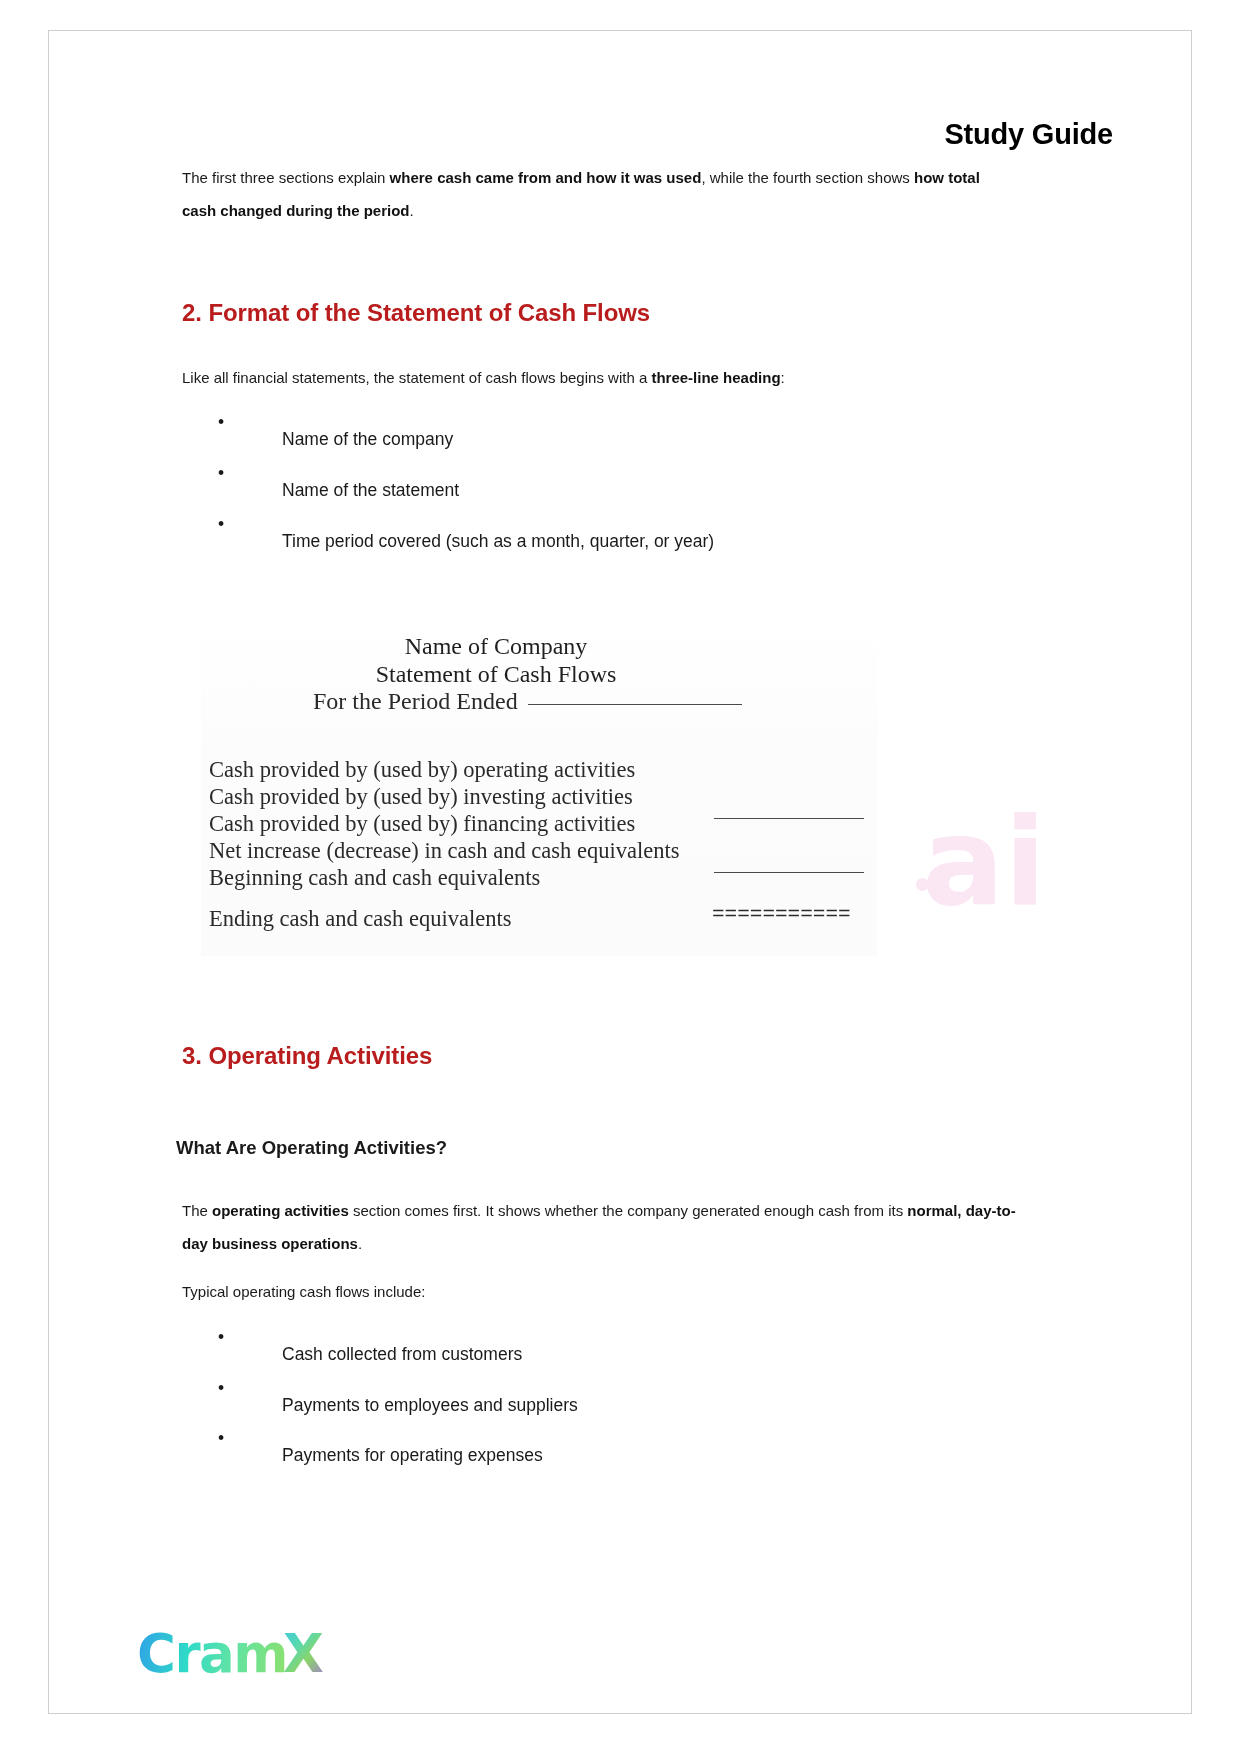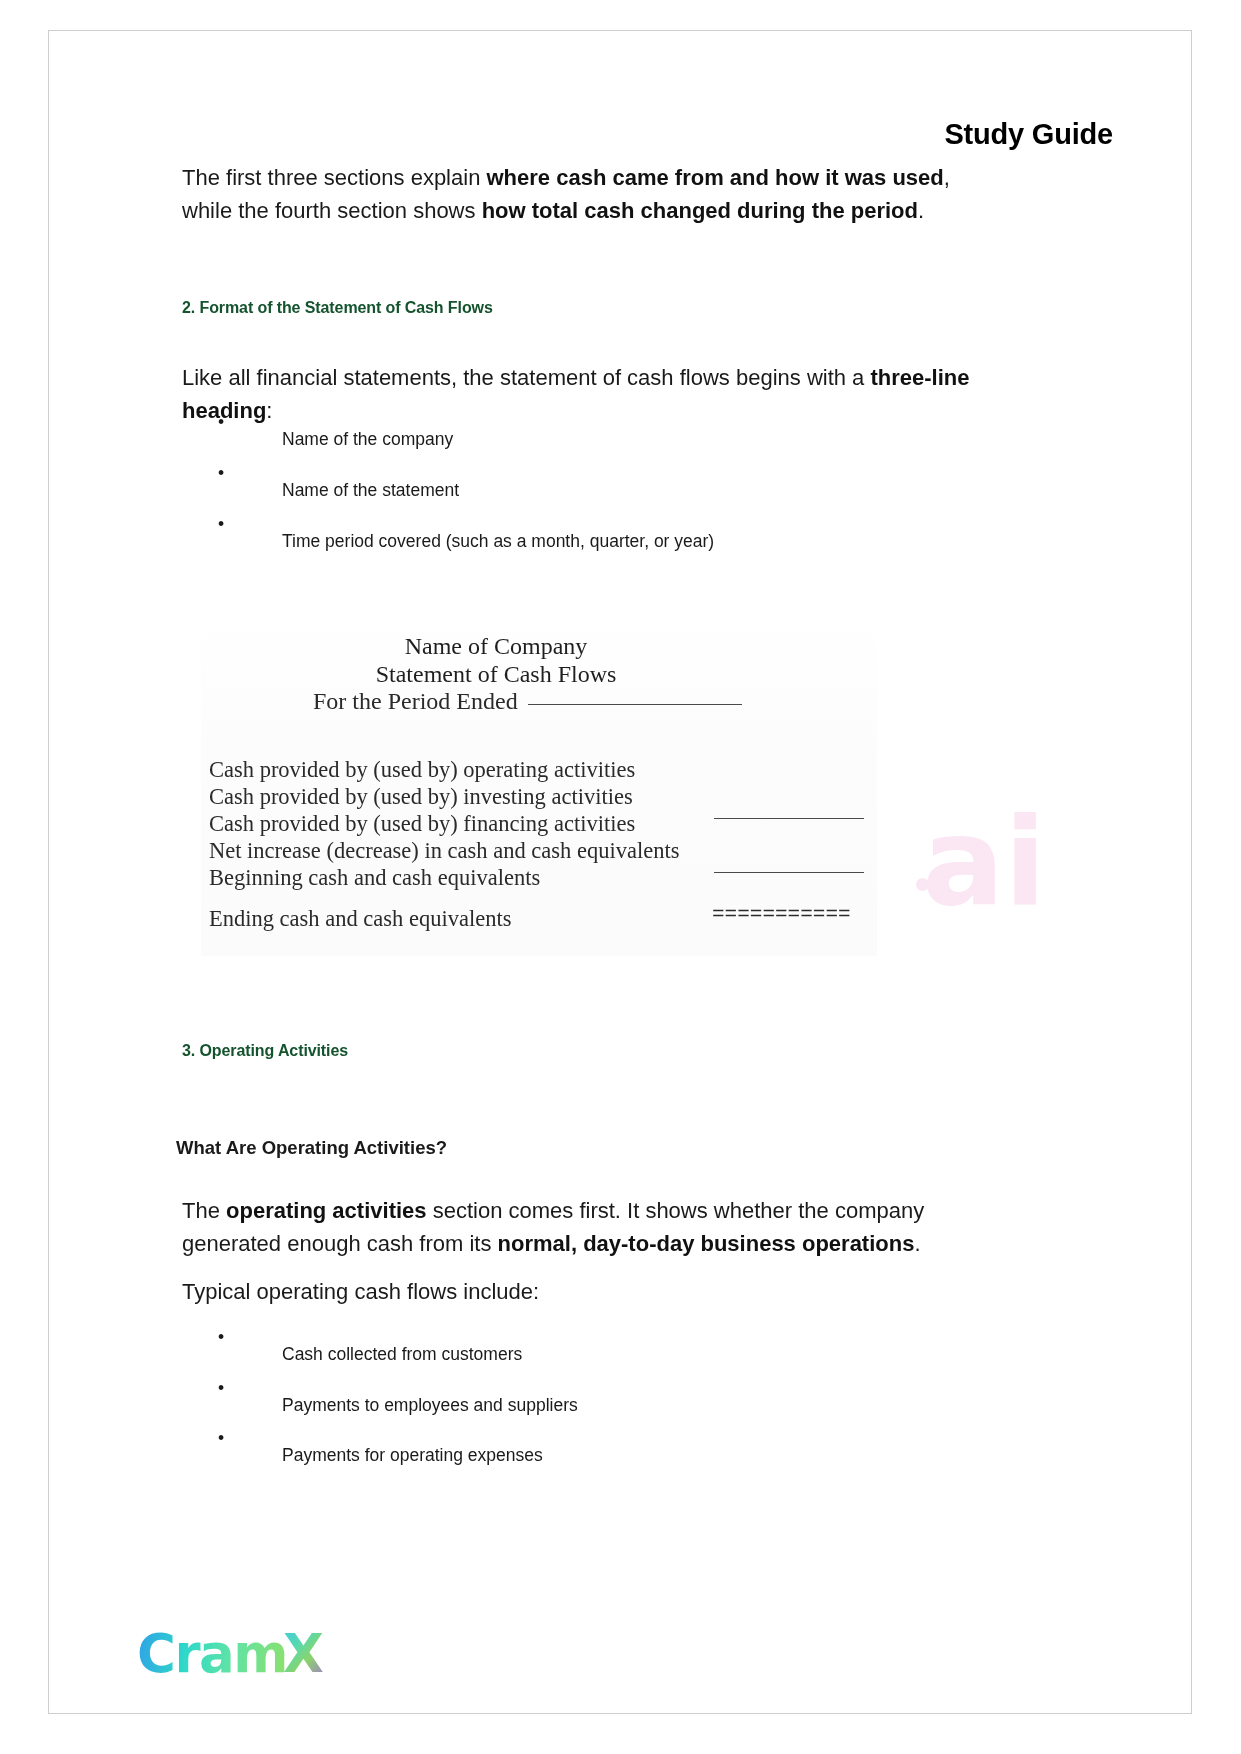--- a/index.html
+++ b/index.html
@@ -35,31 +35,31 @@
     font-size: 29px;
     font-weight: bold;
     color: #000000;
     letter-spacing: -0.2px;
     margin-top: 37px;
   }
 
   
   .para {
     position: absolute;
-    font-size: 22px;
+    font-size: 15px;
     line-height: 33px;
     color: #1a1a1a;
   }
   .para b { font-weight: bold; color: #111; }
 
   .sec-heading {
     position: absolute;
-    font-size: 16px;
-    font-weight: bold;
-    color: #14532d;
+    font-size: 24px;
+    font-weight: bold;
+    color: #b91c1c;
     letter-spacing: -0.1px;
   }
 
   .sub-heading {
     position: absolute;
     font-size: 18.5px;
     font-weight: bold;
     color: #1a1a1a;
   }
 

